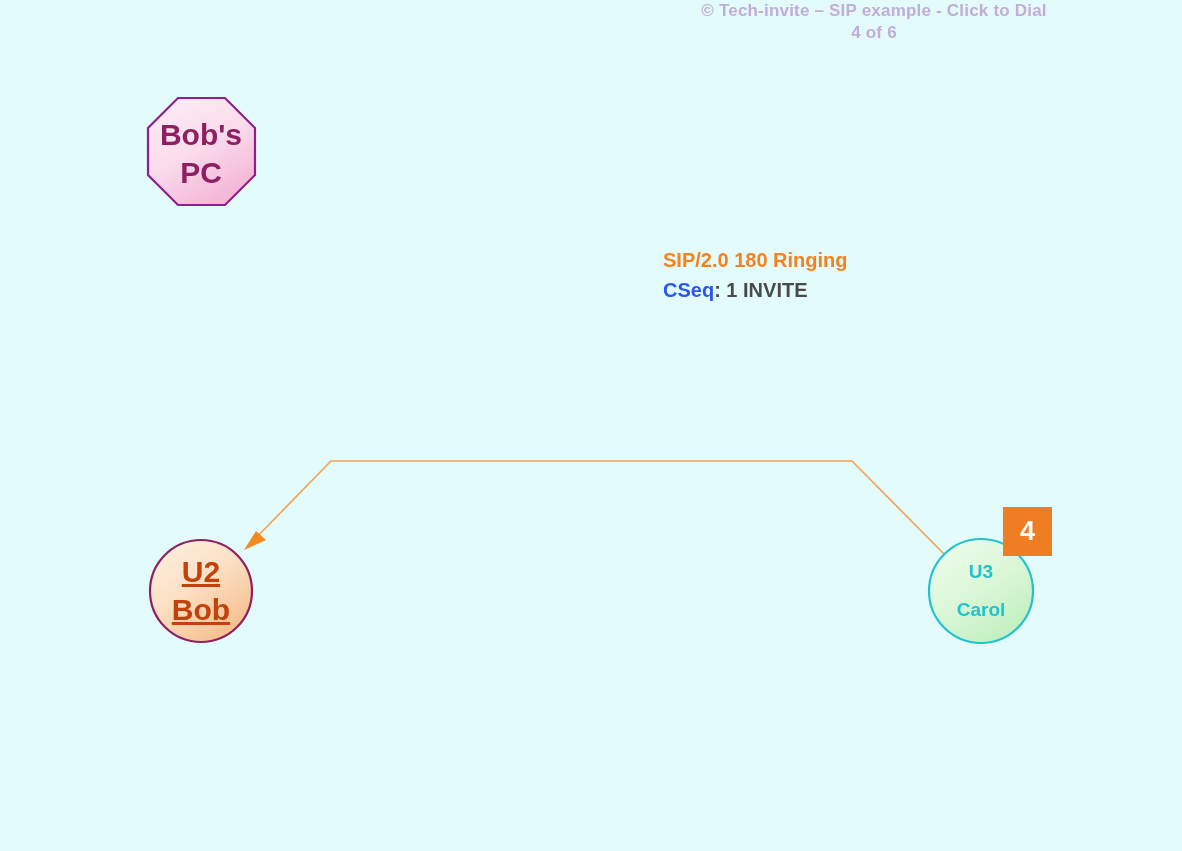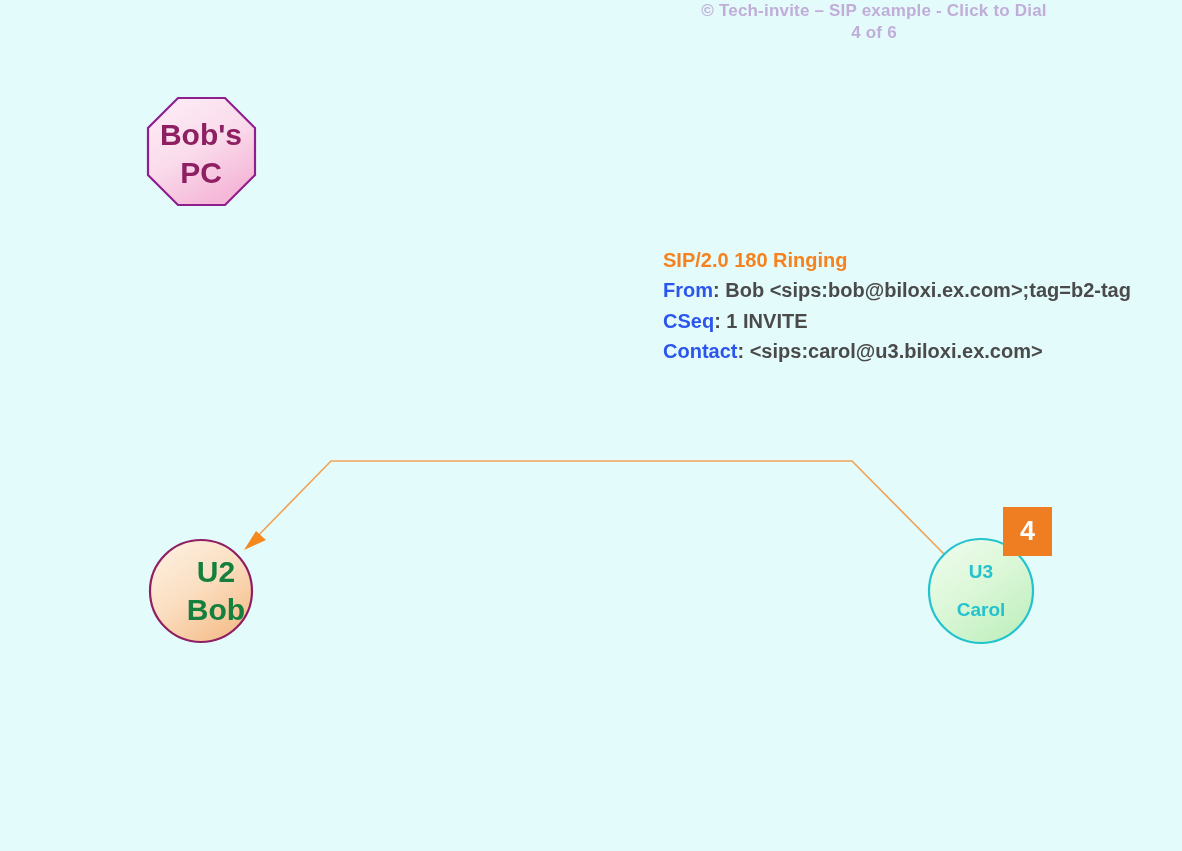--- a/index.html
+++ b/index.html
@@ -52,25 +52,26 @@
     user-select: none;
   }
   #label-bobs-pc {
     left: 126px;
     top: 116px;
     width: 150px;
     font-size: 30px;
     color: #8e1f62;
   }
   #label-u2 {
-    left: 141px;
+    left: 126px;
     top: 553px;
     width: 150px;
     font-size: 30px;
-    color: #15803d;
+    color: #c2410c;
+    text-decoration: underline;
   }
   #label-u3 {
     left: 906px;
     top: 553px;
     width: 150px;
     font-size: 19px;
     color: #23c3ce;
   }
 
   
@@ -157,29 +158,21 @@
 Bob</div>
 
 <div class="node-label" id="label-u3">U3
 Carol</div>
 
 <div id="step-badge">4</div>
 
 <div id="sip-message">
   <div class="start-line">SIP/2.0 180 Ringing</div>
 
-  <div>
-    <span class="hdr-name">From</span><span class="hdr-sep">:</span>
-    <span class="hdr-value">Bob &lt;sips:bob@biloxi.ex.com&gt;;tag=b2-tag</span>
-  </div>
 
 
 
   <div>
     <span class="hdr-name">CSeq</span><span class="hdr-sep">:</span>
     <span class="hdr-value">1 INVITE</span>
   </div>
 
-  <div>
-    <span class="hdr-name">Contact</span><span class="hdr-sep">:</span>
-    <span class="hdr-value">&lt;sips:carol@u3.biloxi.ex.com&gt;</span>
-  </div>
 </div>
 
 </body></html>

